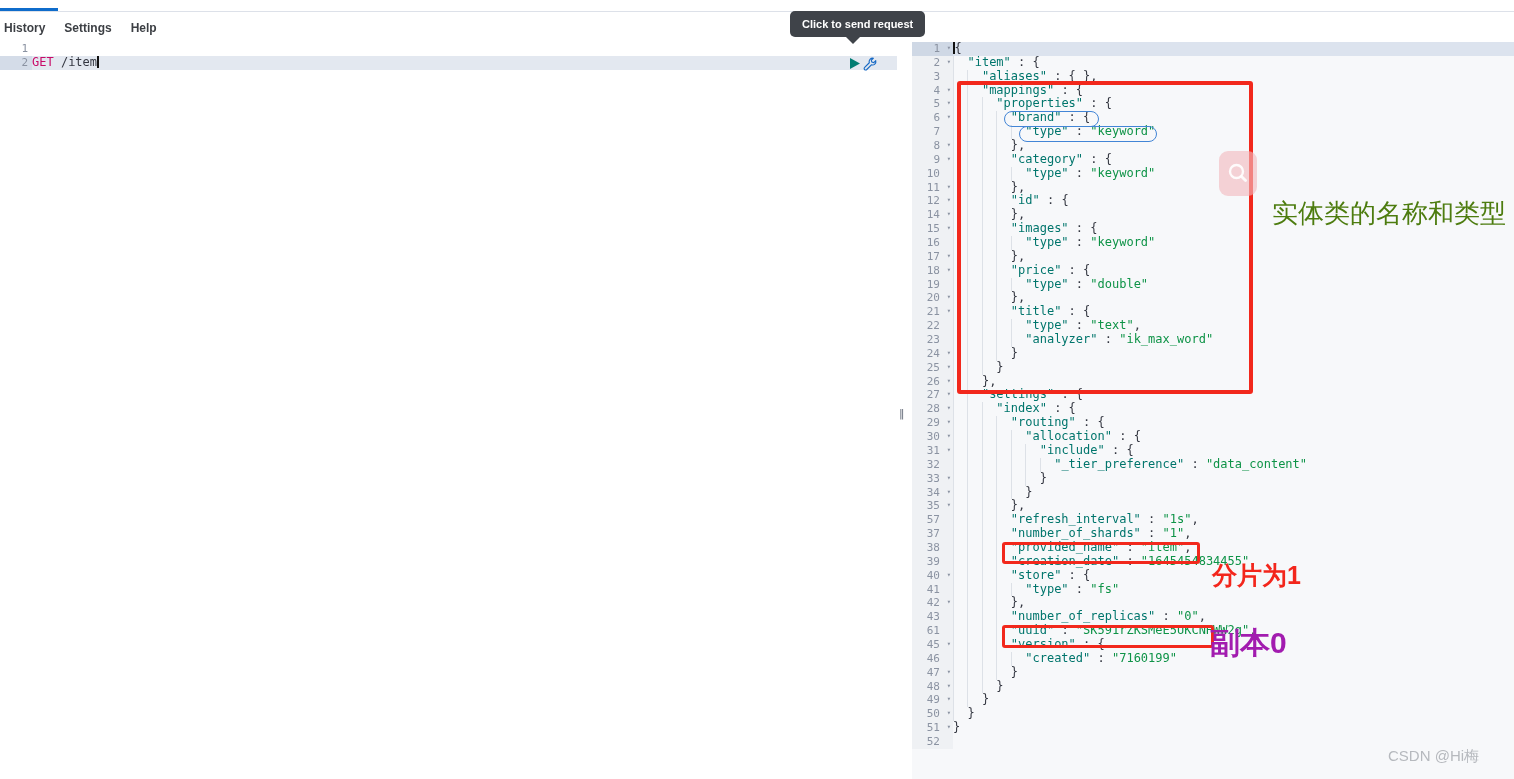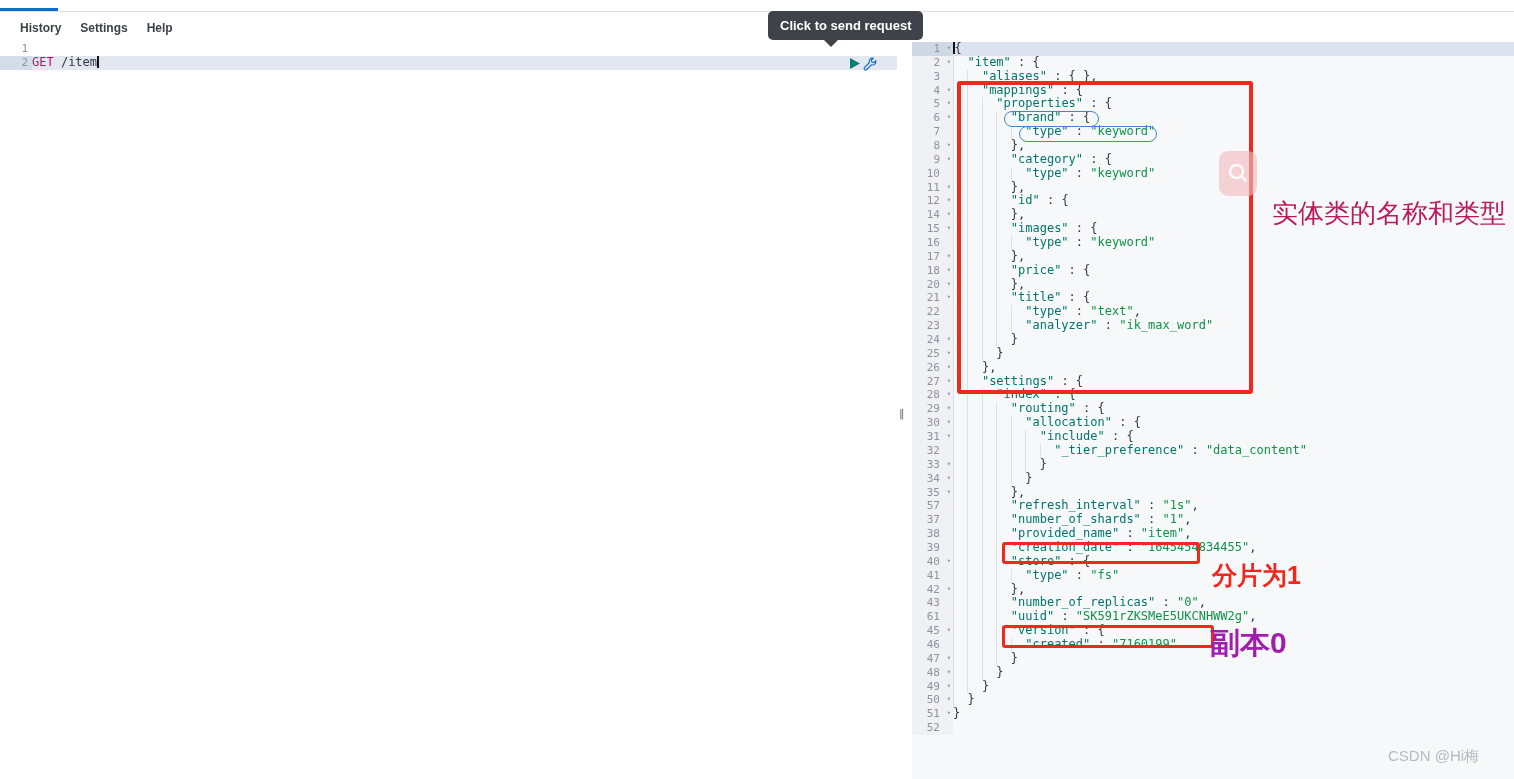--- a/index.html
+++ b/index.html
@@ -3,21 +3,21 @@
 <meta charset="utf-8">
 <style>
   * { margin:0; padding:0; box-sizing:border-box; }
   html,body { width:1514px; height:779px; overflow:hidden; background:#fff;
               font-family:"Liberation Sans", sans-serif; }
   
   .tabstrip { position:absolute; left:0; top:0; width:1514px; height:12px;
               border-bottom:1px solid #dde1e9; background:#fff; }
   .tab-indicator { position:absolute; left:0; bottom:0; width:58px; height:3px; background:#0f6ccb; }
   .menubar { position:absolute; left:0; top:13px; width:1514px; height:29px; background:#fff;
-             display:flex; align-items:center; padding-left:20px; }
+             display:flex; align-items:center; padding-left:4px; }
   .menu-item { font-size:12px; font-weight:bold; color:#3c3f44; margin-right:19px; cursor:pointer; }
   
   .workspace { position:absolute; left:0; top:42px; width:1514px; height:737px; display:flex; }
   .editor-pane { width:897px; height:737px; background:#fff; position:relative; font-family:"DejaVu Sans Mono", monospace; font-size:12px; }
   .divider { width:15px; height:737px; background:#fff; position:relative; cursor:col-resize; }
   .divider-handle { position:absolute; left:2px; top:365px; color:#69707d; font-size:11px; font-family:"DejaVu Sans", sans-serif; }
   .output-pane { width:602px; height:737px; background:#f7f8fa; position:relative;
                  font-family:"DejaVu Sans Mono", monospace; font-size:12px; overflow:hidden; }
   
   .crow { display:grid; height:13.87px; line-height:13.87px; white-space:pre; }
@@ -36,32 +36,32 @@
   .crow.active-out .gut { background:#cfd8e5; }
   .method { color:#c80a68; }
   .cursor { display:inline-block; width:1.5px; height:12px; background:#111; vertical-align:-2px; }
   
   .row-actions { position:absolute; left:0; top:0; width:100%; height:13.87px; pointer-events:none; }
   .play-btn, .wrench-btn { position:absolute; top:1px; pointer-events:auto; cursor:pointer; width:13px; height:13px; }
   .play-btn { left:849px; }
   .wrench-btn { left:863px; }
   
   .overlay { position:absolute; left:0; top:0; width:1514px; height:779px; pointer-events:none; }
-  .tooltip { position:absolute; left:768px; top:11px; background:#3f4349; color:#fff;
-             font-size:13px; font-weight:bold; padding:7px 12px; border-radius:5px; }
+  .tooltip { position:absolute; left:790px; top:11px; background:#3f4349; color:#fff;
+             font-size:11px; font-weight:bold; padding:7px 12px; border-radius:5px; }
   .tooltip:after { content:""; position:absolute; left:56px; top:100%; border:7px solid transparent; border-top-color:#3f4349; }
   .redbox { position:absolute; border:4px solid #f2281c; border-radius:3px; }
   .redbox-big      { left:957px;  top:81px;  width:296px; height:313px; }
   .redbox-shards   { left:1002px; top:542px; width:198px; height:22px; border-width:3.5px; }
   .redbox-replicas { left:1002px; top:625px; width:212px; height:23px; border-width:3.5px; }
   .blueoval { position:absolute; border:1.5px solid #4285d6; border-radius:8px; }
   .blueoval-brand { left:1004px; top:111px; width:95px;  height:16px; }
   .blueoval-type  { left:1019px; top:126px; width:138px; height:16px; }
   .note { position:absolute; white-space:nowrap; }
-  .note-entity   { left:1272px; top:196px; font-size:26px; color:#be185d; }
+  .note-entity   { left:1272px; top:196px; font-size:26px; color:#4d7c0f; }
   .note-shards   { left:1212px; top:543px; font-size:25px; font-weight:bold; color:#f3261c;margin-top:16px; }
   .note-replicas { left:1210px; top:623px; font-size:30px; font-weight:bold; color:#a21caf; }
   .magnifier-badge { position:absolute; left:1219px; top:151px; width:38px; height:45px;
                      background:rgba(242,185,191,.62); border-radius:9px; display:flex; align-items:center; justify-content:center; }
   .watermark { position:absolute; left:1388px; top:747px; font-size:15px; color:#b6b9be; }
 </style>
 </head>
 <body>
 
 <div class="tabstrip">
@@ -99,20 +99,21 @@
       <div class="crow"><span class="gut">8<span class="fold">▾</span></span><span class="code"><span class="ind">        </span><span class="p">},</span></span></div>
       <div class="crow"><span class="gut">9<span class="fold">▾</span></span><span class="code"><span class="ind">        </span><span class="k">"category"</span><span class="p"> : {</span></span></div>
       <div class="crow"><span class="gut">10</span><span class="code"><span class="ind">          </span><span class="k">"type"</span><span class="p"> : </span><span class="v">"keyword"</span></span></div>
       <div class="crow"><span class="gut">11<span class="fold">▾</span></span><span class="code"><span class="ind">        </span><span class="p">},</span></span></div>
       <div class="crow"><span class="gut">12<span class="fold">▾</span></span><span class="code"><span class="ind">        </span><span class="k">"id"</span><span class="p"> : {</span></span></div>
       <div class="crow"><span class="gut">14<span class="fold">▾</span></span><span class="code"><span class="ind">        </span><span class="p">},</span></span></div>
       <div class="crow"><span class="gut">15<span class="fold">▾</span></span><span class="code"><span class="ind">        </span><span class="k">"images"</span><span class="p"> : {</span></span></div>
       <div class="crow"><span class="gut">16</span><span class="code"><span class="ind">          </span><span class="k">"type"</span><span class="p"> : </span><span class="v">"keyword"</span></span></div>
       <div class="crow"><span class="gut">17<span class="fold">▾</span></span><span class="code"><span class="ind">        </span><span class="p">},</span></span></div>
       <div class="crow"><span class="gut">18<span class="fold">▾</span></span><span class="code"><span class="ind">        </span><span class="k">"price"</span><span class="p"> : {</span></span></div>
+      <div class="crow"><span class="gut">19</span><span class="code"><span class="ind">          </span><span class="k">"type"</span><span class="p"> : </span><span class="v">"double"</span></span></div>
       <div class="crow"><span class="gut">20<span class="fold">▾</span></span><span class="code"><span class="ind">        </span><span class="p">},</span></span></div>
       <div class="crow"><span class="gut">21<span class="fold">▾</span></span><span class="code"><span class="ind">        </span><span class="k">"title"</span><span class="p"> : {</span></span></div>
       <div class="crow"><span class="gut">22</span><span class="code"><span class="ind">          </span><span class="k">"type"</span><span class="p"> : </span><span class="v">"text"</span><span class="p">,</span></span></div>
       <div class="crow"><span class="gut">23</span><span class="code"><span class="ind">          </span><span class="k">"analyzer"</span><span class="p"> : </span><span class="v">"ik_max_word"</span></span></div>
       <div class="crow"><span class="gut">24<span class="fold">▾</span></span><span class="code"><span class="ind">        </span><span class="p">}</span></span></div>
       <div class="crow"><span class="gut">25<span class="fold">▾</span></span><span class="code"><span class="ind">      </span><span class="p">}</span></span></div>
       <div class="crow"><span class="gut">26<span class="fold">▾</span></span><span class="code"><span class="ind">    </span><span class="p">},</span></span></div>
       <div class="crow"><span class="gut">27<span class="fold">▾</span></span><span class="code"><span class="ind">    </span><span class="k">"settings"</span><span class="p"> : {</span></span></div>
       <div class="crow"><span class="gut">28<span class="fold">▾</span></span><span class="code"><span class="ind">      </span><span class="k">"index"</span><span class="p"> : {</span></span></div>
       <div class="crow"><span class="gut">29<span class="fold">▾</span></span><span class="code"><span class="ind">        </span><span class="k">"routing"</span><span class="p"> : {</span></span></div>

